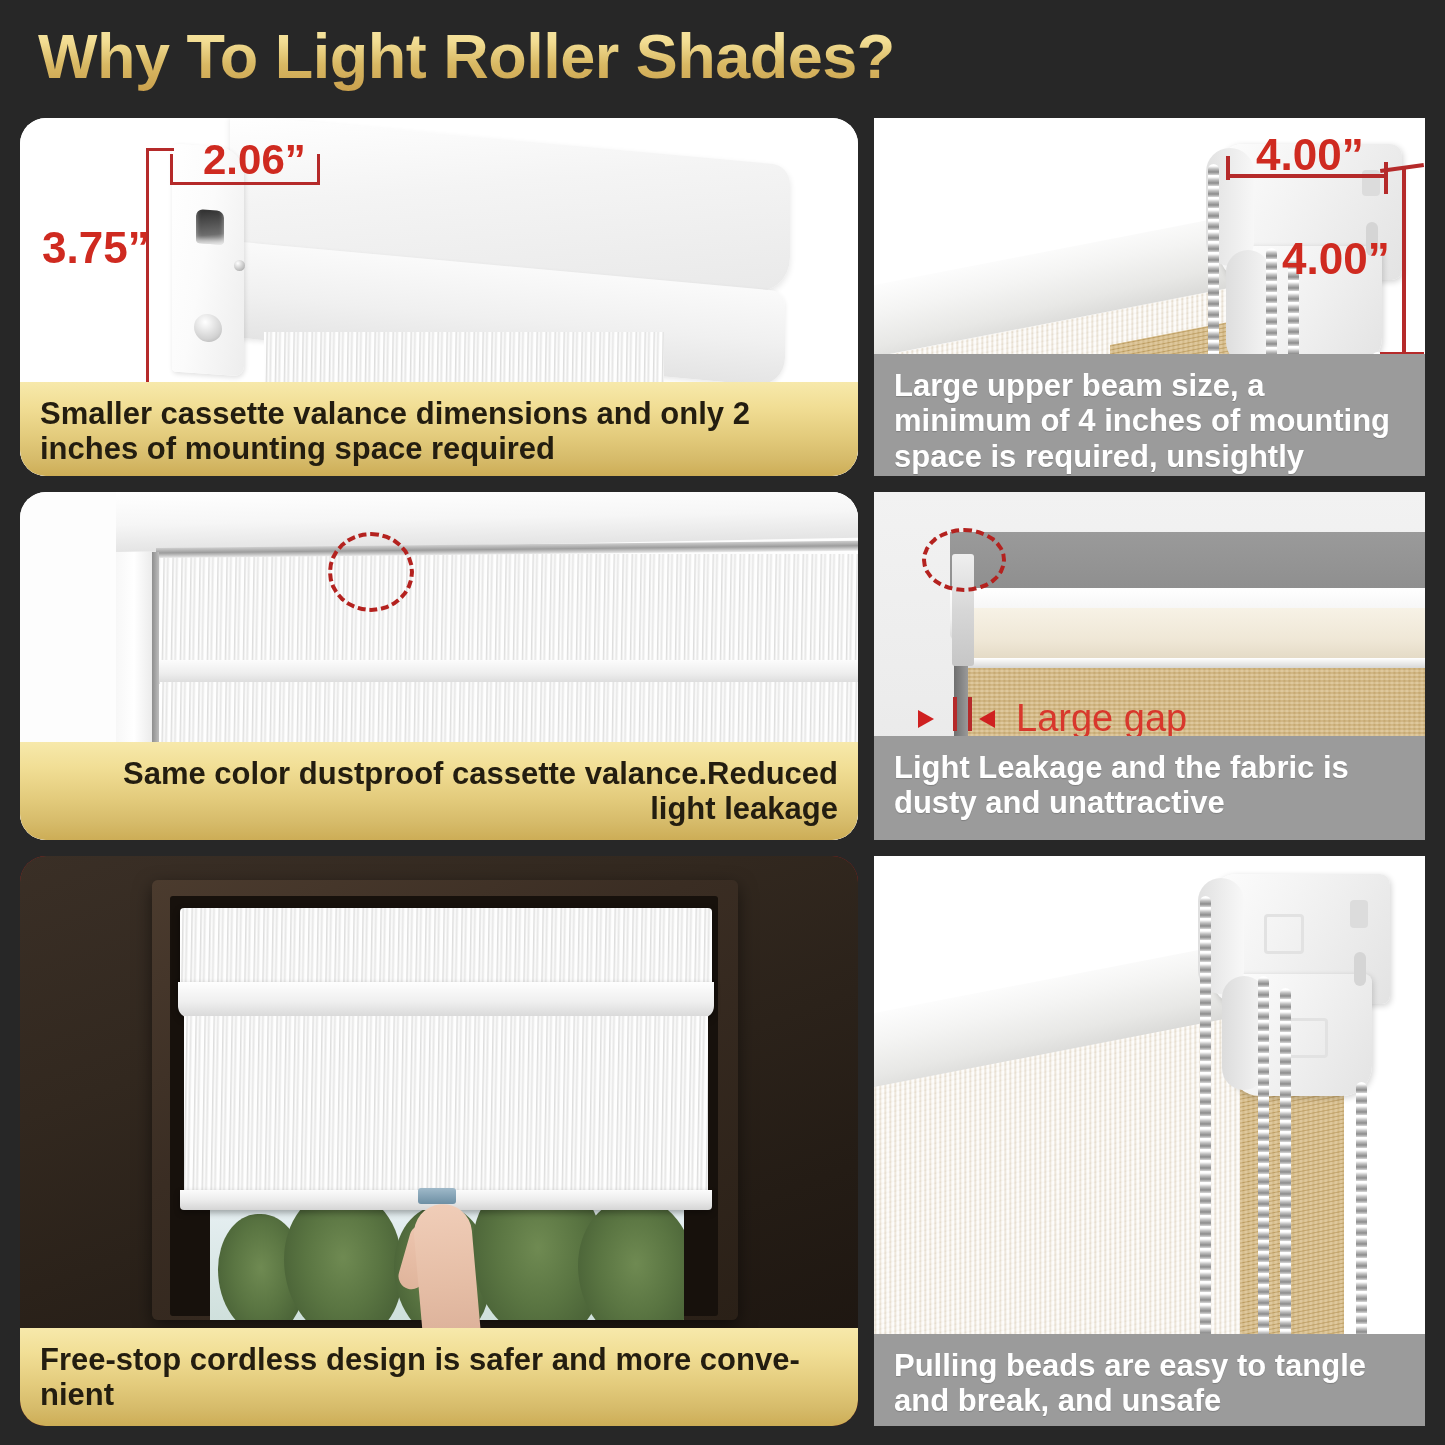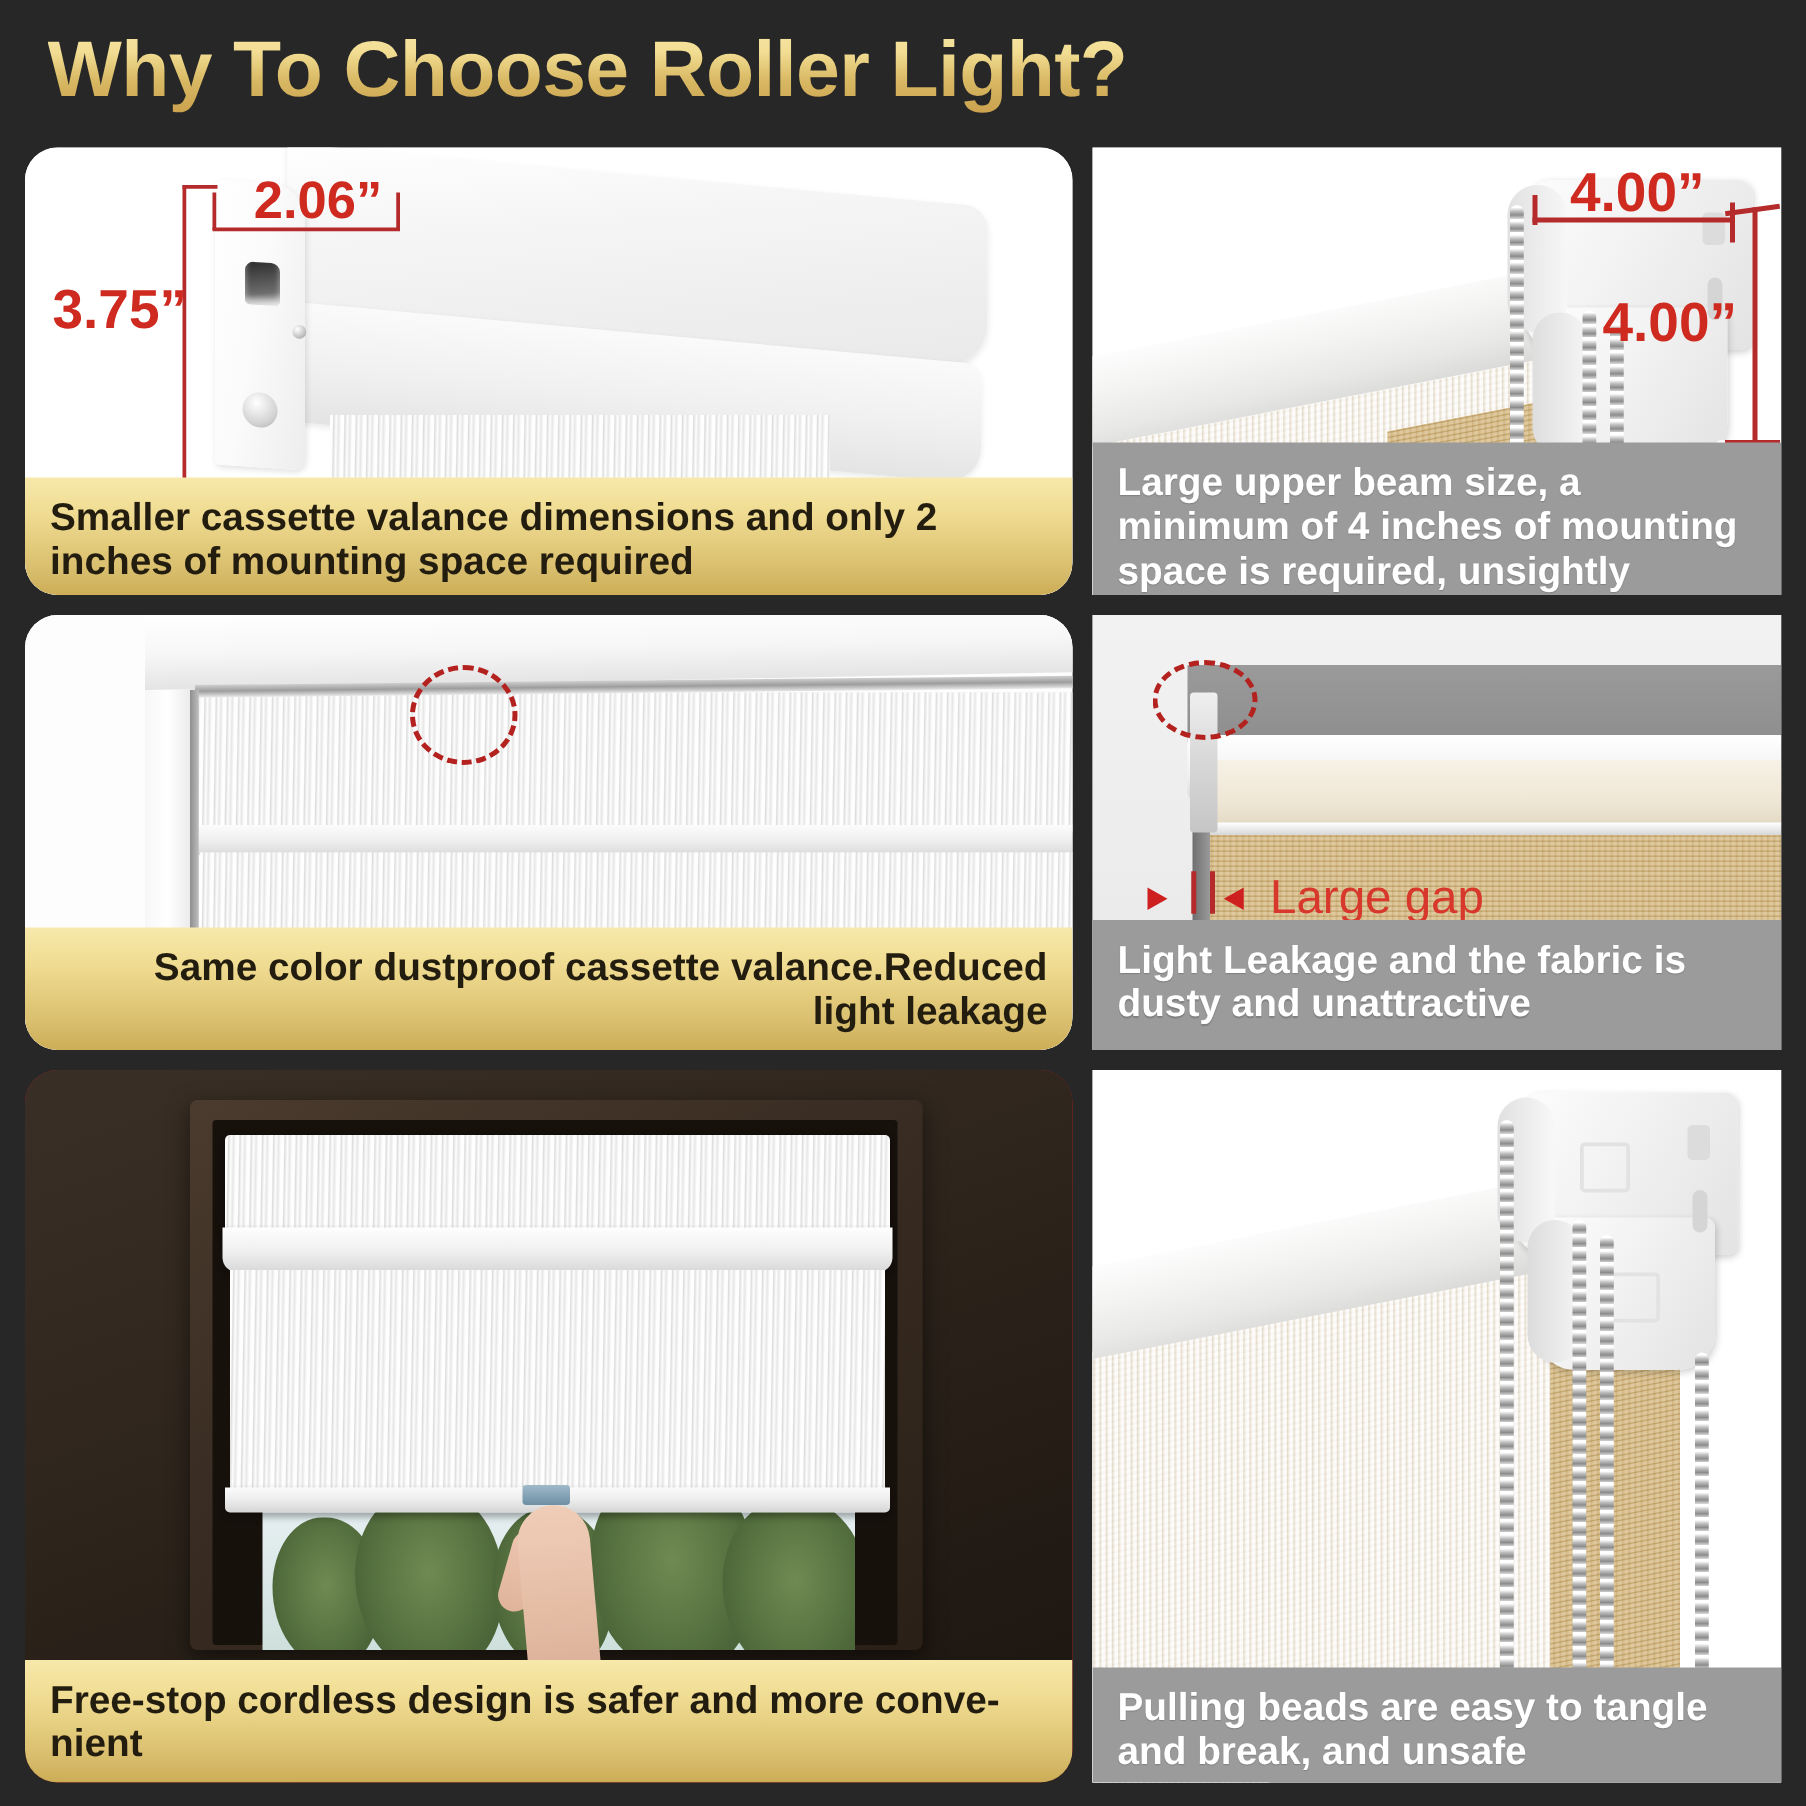--- a/index.html
+++ b/index.html
@@ -217,21 +217,21 @@
     background:linear-gradient(180deg,#9fb9c9,#6d8fa4);border-radius:3px;
   }
 
   
   #p6 .bgw{position:absolute;inset:0;background:#ffffff;}
 </style>
 </head>
 <body>
 
 <div id="title-bar">
-  <div id="page-title">Why To Choose Roller Light?</div>
+  <div id="page-title">Why To Light Roller Shades?</div>
 </div>
 
 <div class="panel good" id="p1" style="left:20px;top:118px;width:838px;height:358px;background:#fff;">
   <div class="sc bg-white">
 
     <div class="body"></div>
     <div class="body2"></div>
     <div class="drop fab-white"></div>
     <div class="endcap"></div>
     <div class="slot"></div>

